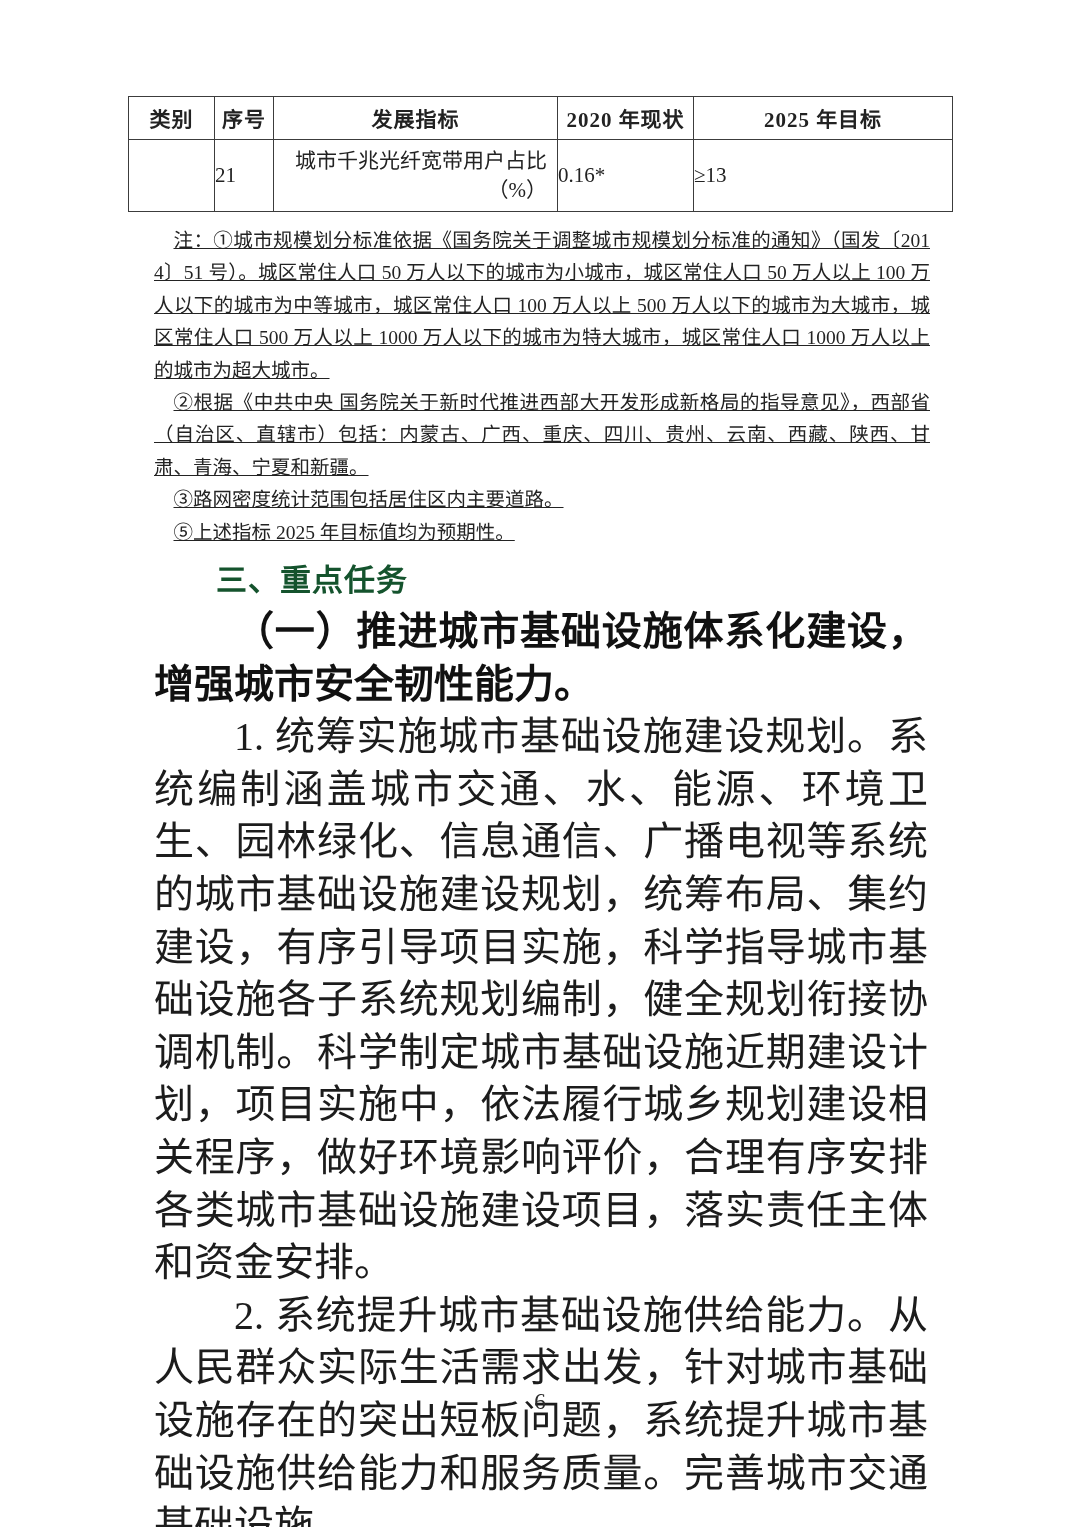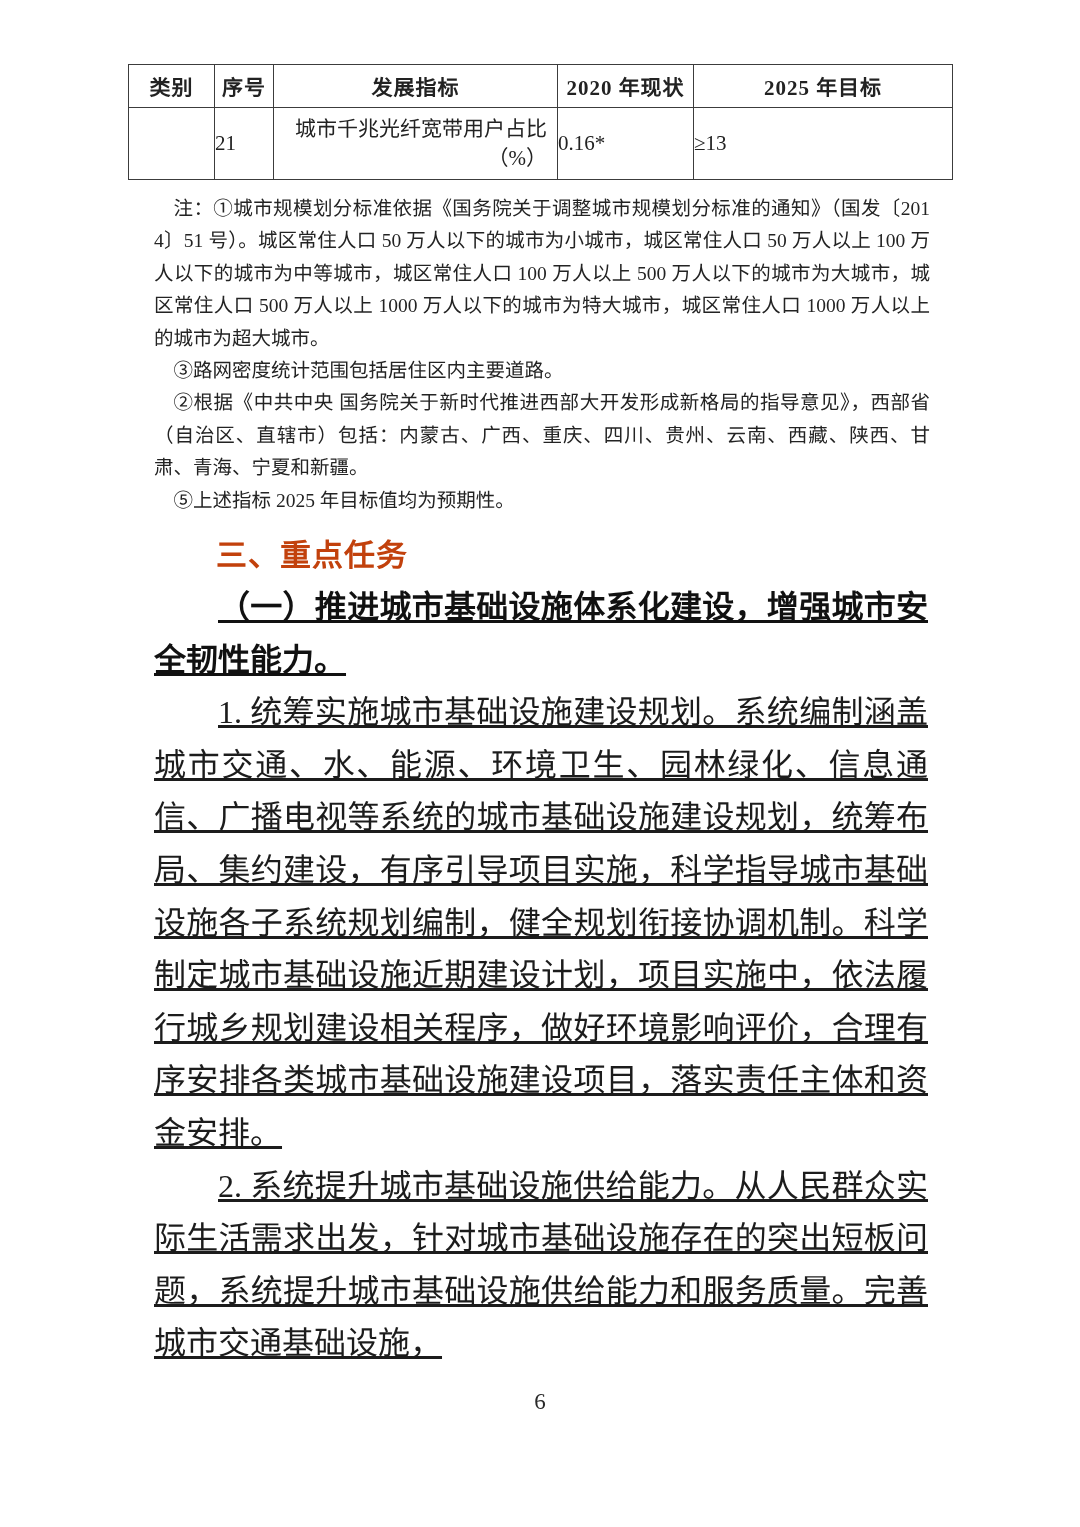--- a/index.html
+++ b/index.html
@@ -10,21 +10,21 @@
   .page {
     position: relative;
     width: 1080px;
     height: 1527px;
     margin: 0 auto;
     background: #ffffff;
     color: #1f1f1f;
     font-family: "Liberation Serif", "DejaVu Serif", serif;
     overflow: hidden;
     box-sizing: border-box;
-    padding-top: 64px;
+    padding-top: 96px;
   }
 
   
   table.indicators {
     border-collapse: collapse;
     table-layout: fixed;
     margin-left: 128px;
     width: 824px;
     color: #222222;
   }
@@ -55,47 +55,47 @@
   }
 
   
   .notes {
     margin: 13px 150px 0 154px;
     font-size: 19.5px;
     line-height: 32.4px;
     text-align: justify;
     word-break: break-all;
     color: #232323;
+    text-decoration: underline;
   }
   .notes p {
     margin: 0;
     text-indent: 1em;
   }
 
   
   .section-heading {
-    margin: 14px 150px 0 154px;
+    margin: 7px 150px 0 154px;
     font-size: 31px;
     font-weight: bold;
     line-height: 50px;
     text-indent: 2em;
     letter-spacing: 1px;
-    color: #c2410c;
+    color: #14532d;
   }
 
   
   .body-para {
     margin: 0 152px 0 154px;
-    font-size: 32px;
+    font-size: 40px;
     line-height: 52.6px;
     text-align: justify;
     text-indent: 2em;
     word-break: break-all;
     color: #1c1c1c;
-    text-decoration: underline;
   }
   .body-para.emphasis {
     font-weight: bold;
     color: #111111;
   }
 
   
   .page-number {
     position: absolute;
     top: 1389px;
@@ -134,22 +134,22 @@
         <td>21</td>
         <td class="indicator-name">城市千兆光纤宽带用户占比 （%）</td>
         <td>0.16*</td>
         <td>≥13</td>
       </tr>
     </tbody>
   </table>
 
   <div class="notes">
     <p>注：①城市规模划分标准依据《国务院关于调整城市规模划分标准的通知》（国发〔2014〕51 号）。城区常住人口 50 万人以下的城市为小城市，城区常住人口 50 万人以上 100 万人以下的城市为中等城市，城区常住人口 100 万人以上 500 万人以下的城市为大城市，城区常住人口 500 万人以上 1000 万人以下的城市为特大城市，城区常住人口 1000 万人以上的城市为超大城市。</p>
+    <p>②根据《中共中央 国务院关于新时代推进西部大开发形成新格局的指导意见》，西部省（自治区、直辖市）包括：内蒙古、广西、重庆、四川、贵州、云南、西藏、陕西、甘肃、青海、宁夏和新疆。</p>
     <p>③路网密度统计范围包括居住区内主要道路。</p>
-    <p>②根据《中共中央 国务院关于新时代推进西部大开发形成新格局的指导意见》，西部省（自治区、直辖市）包括：内蒙古、广西、重庆、四川、贵州、云南、西藏、陕西、甘肃、青海、宁夏和新疆。</p>
     <p>⑤上述指标 2025 年目标值均为预期性。</p>
   </div>
 
   <h2 class="section-heading">三、重点任务</h2>
 
   <p class="body-para emphasis">（一）推进城市基础设施体系化建设，增强城市安全韧性能力。</p>
 
   <p class="body-para">1. 统筹实施城市基础设施建设规划。系统编制涵盖城市交通、水、能源、环境卫生、园林绿化、信息通信、广播电视等系统的城市基础设施建设规划，统筹布局、集约建设，有序引导项目实施，科学指导城市基础设施各子系统规划编制，健全规划衔接协调机制。科学制定城市基础设施近期建设计划，项目实施中，依法履行城乡规划建设相关程序，做好环境影响评价，合理有序安排各类城市基础设施建设项目，落实责任主体和资金安排。</p>
 
   <p class="body-para">2. 系统提升城市基础设施供给能力。从人民群众实际生活需求出发，针对城市基础设施存在的突出短板问题，系统提升城市基础设施供给能力和服务质量。完善城市交通基础设施，</p>

